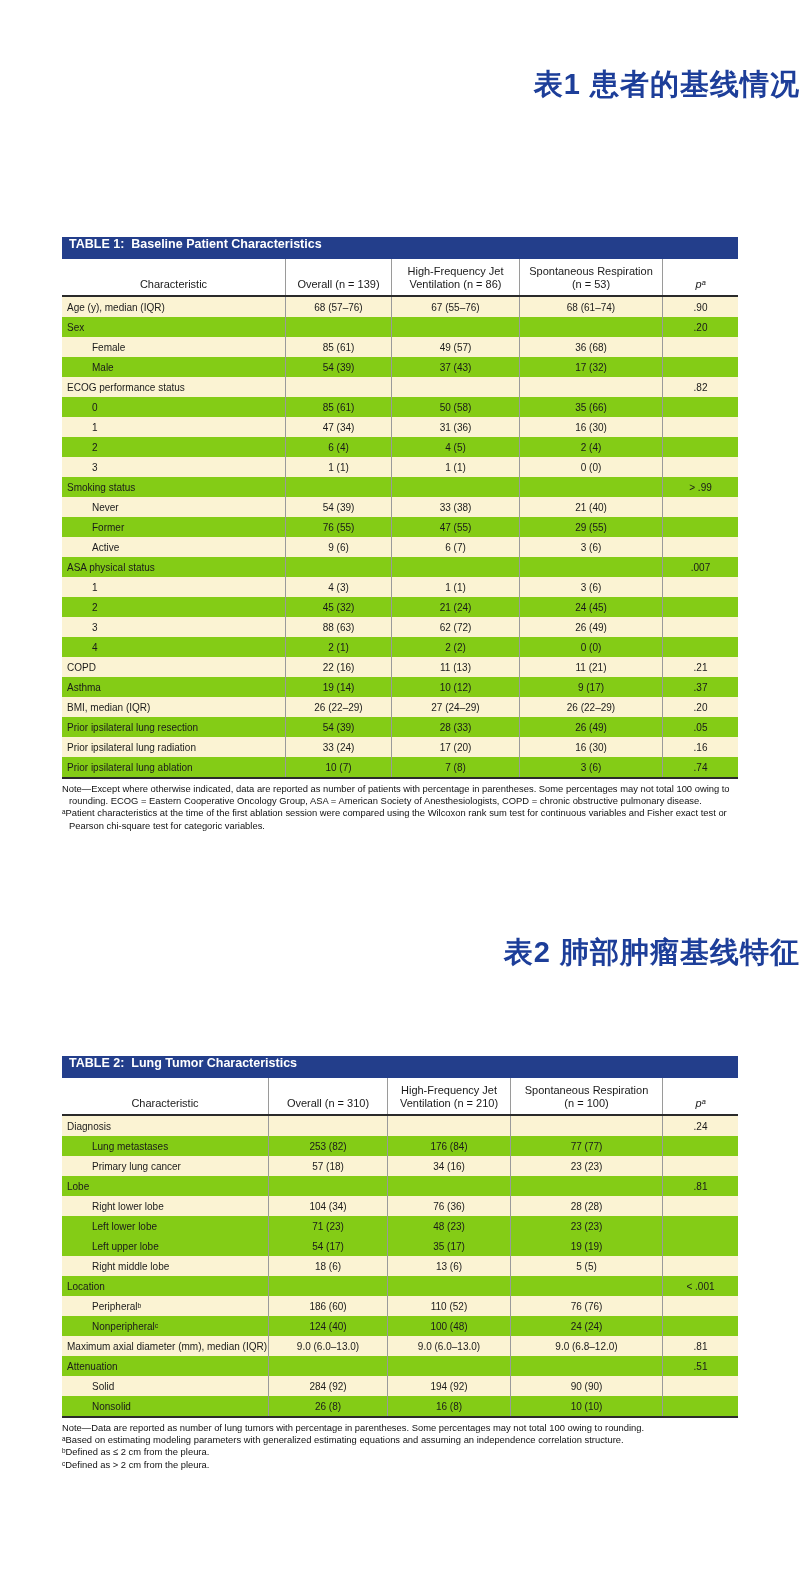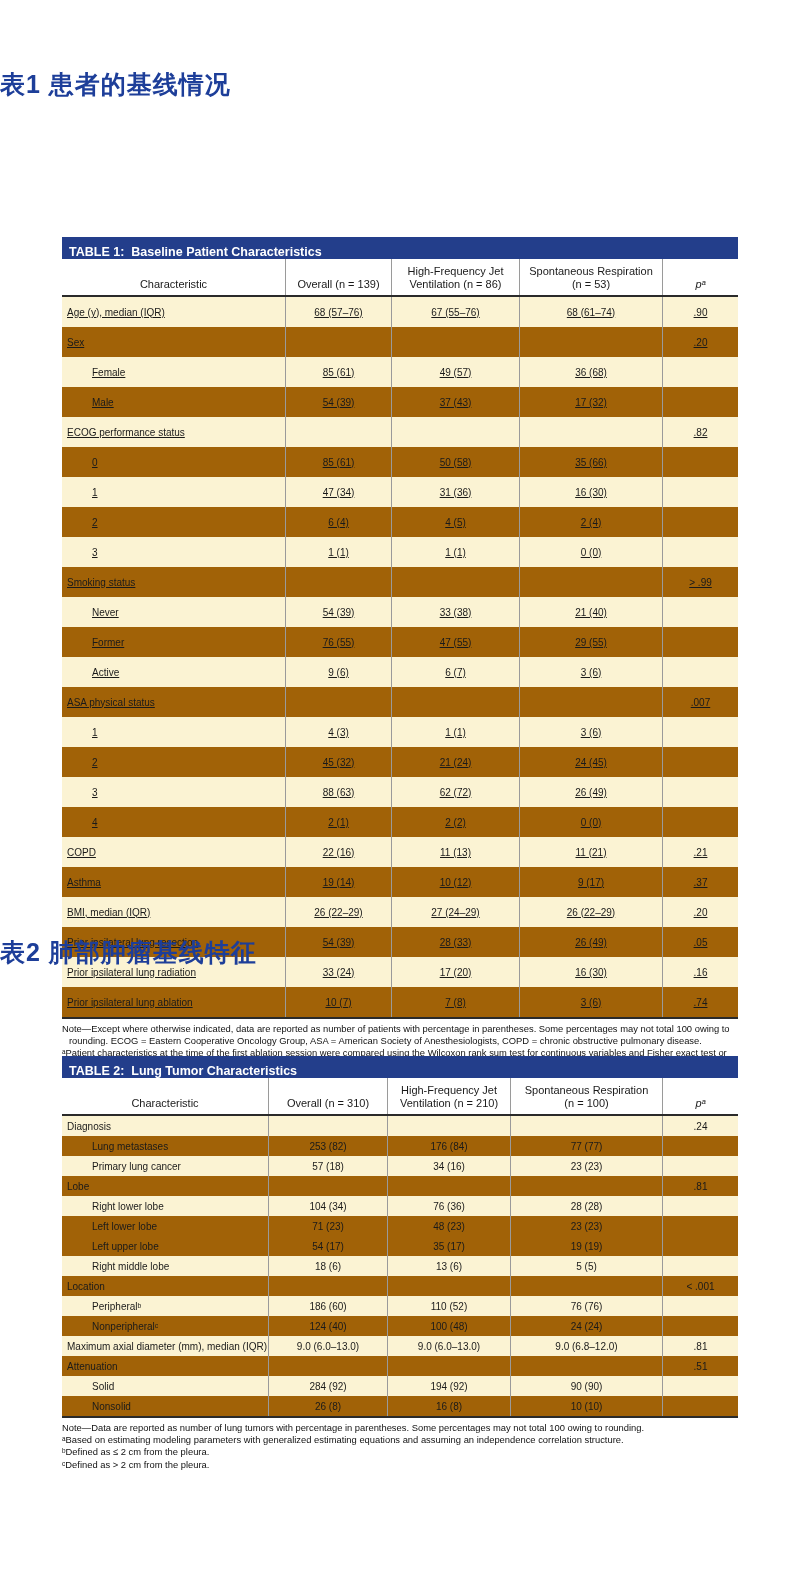--- a/index.html
+++ b/index.html
@@ -8,53 +8,53 @@
     font-family:"Liberation Sans", sans-serif;color:#1a1a1a;overflow:hidden;
   }
   :root{
     --navy:#233e8b;
     --cream:#fbf3d3;
     --titleblue:#1d3e99;
     --divider:#9a9a9a;
     --rule:#2a2a2a;
   }
   .caption{
-    position:absolute;left:0;width:100%;text-align:left;
-    font-weight:700;font-size:25px;line-height:40px;color:var(--titleblue);
+    position:absolute;left:0;width:100%;text-align:right;
+    font-weight:700;font-size:29px;line-height:40px;color:var(--titleblue);
     letter-spacing:1px;
   }
   .caption1{top:64px;}
   .caption2{top:932px;}
   .tablesec{position:absolute;left:62px;width:676px;}
   .sec0{top:237px;}
   .sec1{top:1056px;}
   .titlebar{
     height:22px;background:var(--navy);color:#ffffff;
-    font-weight:700;font-size:12.5px;display:flex;align-items:flex-end;
+    font-weight:700;font-size:12.5px;display:flex;align-items:flex-start;
   }
   .titlebar span{padding-left:7px;white-space:pre;}
   .theadgrid{
     display:grid;height:38px;border-bottom:2px solid var(--rule);
     box-sizing:border-box;
   }
   .sec0 .theadgrid,.sec0 .tr{grid-template-columns:224px 106px 128px 143px 1fr;}
   .sec1 .theadgrid,.sec1 .tr{grid-template-columns:207px 119px 123px 152px 1fr;}
   .th{
     display:flex;align-items:flex-end;justify-content:center;text-align:center;
     font-size:11px;line-height:1.18;padding-bottom:4px;white-space:pre-line;
     box-sizing:border-box;
   }
   .th:not(:last-child),.td:not(:last-child){border-right:1px solid var(--divider);}
   .th.pcol{font-style:italic;text-align:center;}
   .tbody{border-bottom:2px solid var(--rule);}
   .tr{display:grid;box-sizing:border-box;}
-  .sec0 .tr{height:30px;text-decoration:underline;}
+  .sec0 .tr{height:20px;}
   .sec1 .tr{height:20px;}
   .tr.odd{background:var(--cream);}
-  .tr.even{background:#a16207;}
+  .tr.even{background:#84cc16;}
   .td{
     display:flex;align-items:center;justify-content:center;
     font-size:10px;box-sizing:border-box;overflow:hidden;white-space:nowrap;
   }
   .td.c0{justify-content:flex-start;padding-left:5px;}
   .td.c0.ind{padding-left:30px;}
   .footnotes{margin-top:4px;}
   .fn{
     font-size:9.4px;line-height:12.2px;color:#111;
     padding-left:7px;text-indent:-7px;

